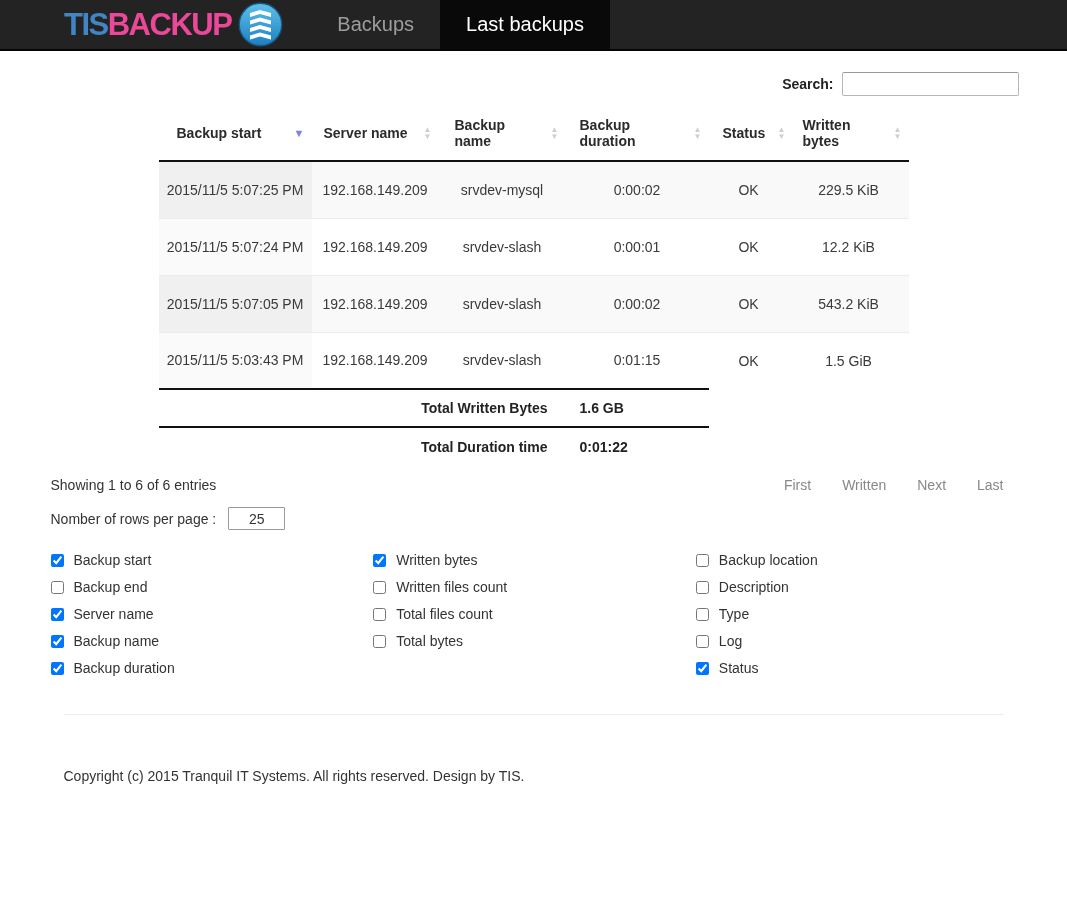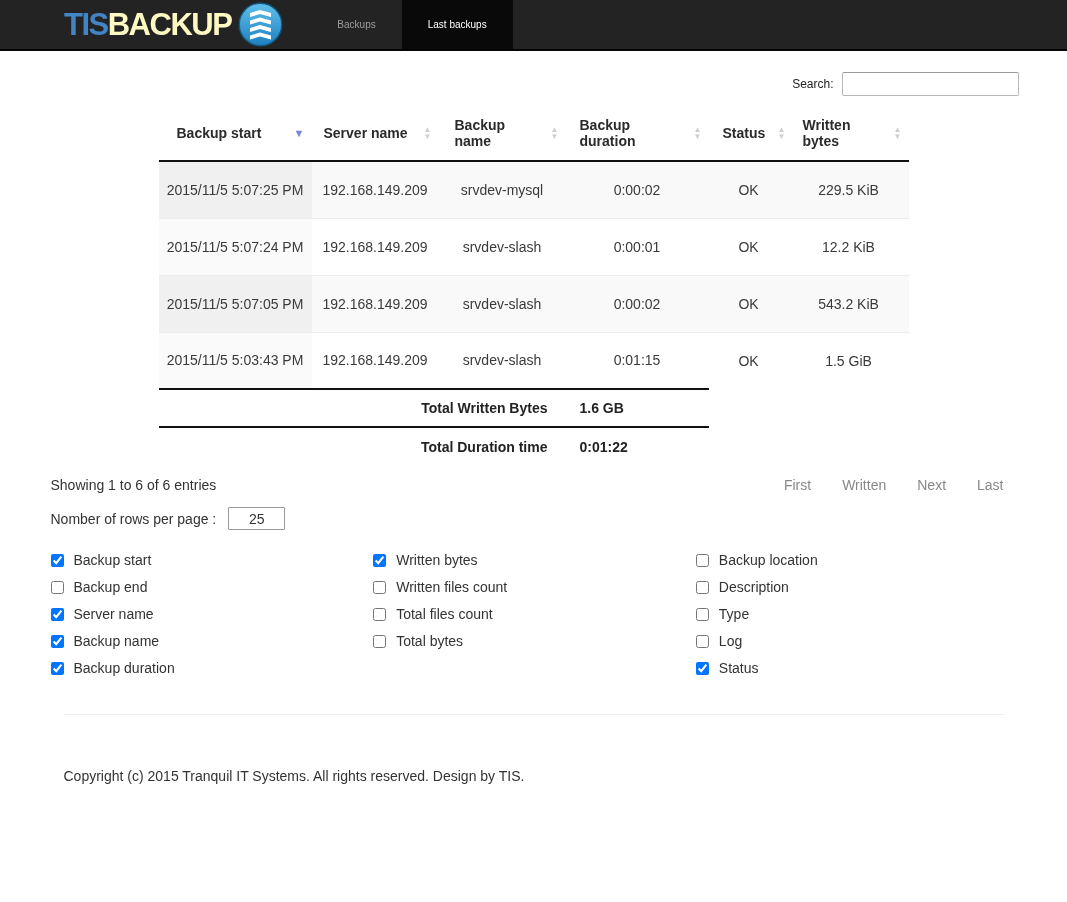--- a/index.html
+++ b/index.html
@@ -14,33 +14,33 @@
 
   
   .navbar {
     height:51px; background:#232323;
     border-bottom:2px solid #050505;
     display:flex; align-items:stretch;
   }
   .brand { display:flex; align-items:center; margin-left:64px; gap:7px; }
   .brand-text { font-size:31px; font-weight:bold; letter-spacing:-1.5px; line-height:1; }
   .brand-tis { color:#4285c5;text-align:right; }
-  .brand-backup { color:#fef9c3;text-align:right; }
+  .brand-backup { color:#ec4899;text-align:right; }
   .nav-items { display:flex; margin-left:28px; align-items:stretch; }
   .nav-item {
     display:flex; align-items:center; padding:0 26px;
-    color:#9d9d9d; font-size:10px; cursor:pointer; white-space:nowrap;
+    color:#9d9d9d; font-size:20px; cursor:pointer; white-space:nowrap;
   }
   .nav-item.active { background:#090909; color:#ffffff; }
 
   
   .container { width:970px; margin:0 auto; }
 
   .search-row { display:flex; justify-content:flex-end; align-items:center; margin-top:21px; gap:8px; }
-  .search-label { font-size:12px; font-weight:normal; color:#222; }
+  .search-label { font-size:14px; font-weight:bold; color:#222; }
   .search-input {
     width:177px; height:24px; border:1px solid #b6b6b6; border-top-color:#999;
     border-radius:2px; font-size:13px; padding:0 5px; outline:none;
   }
 
   
   table.backups { border-collapse:collapse; table-layout:fixed; width:750px; margin:10px auto 0; }
   thead th {
     height:55px; vertical-align:middle; text-align:left;
     font-size:14px; font-weight:bold; color:#2b2b2b;

